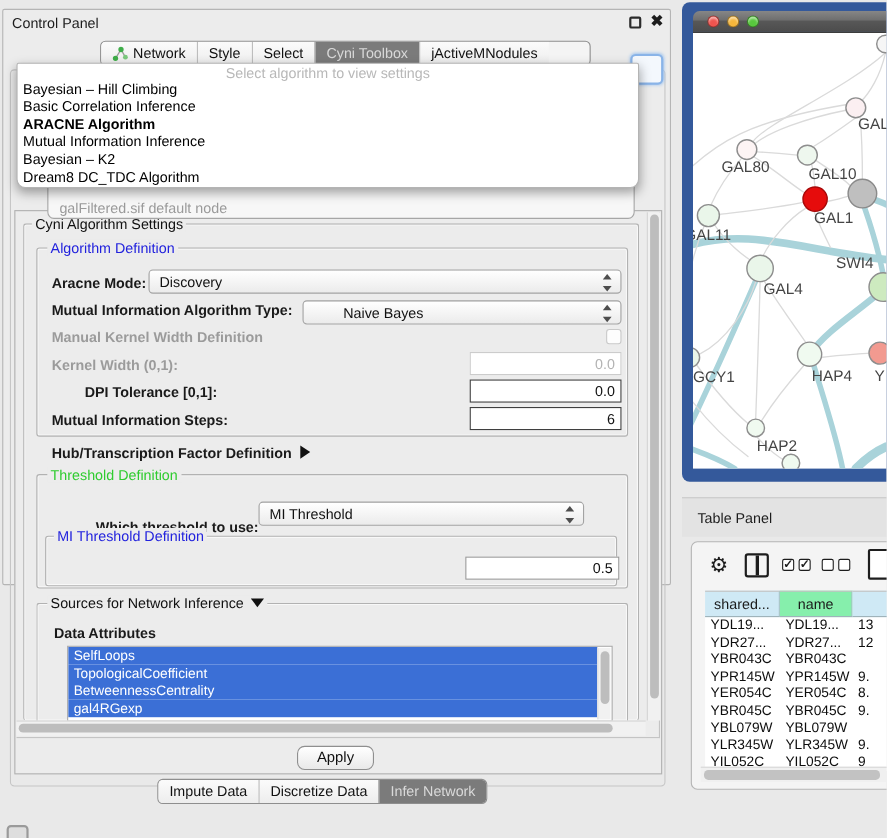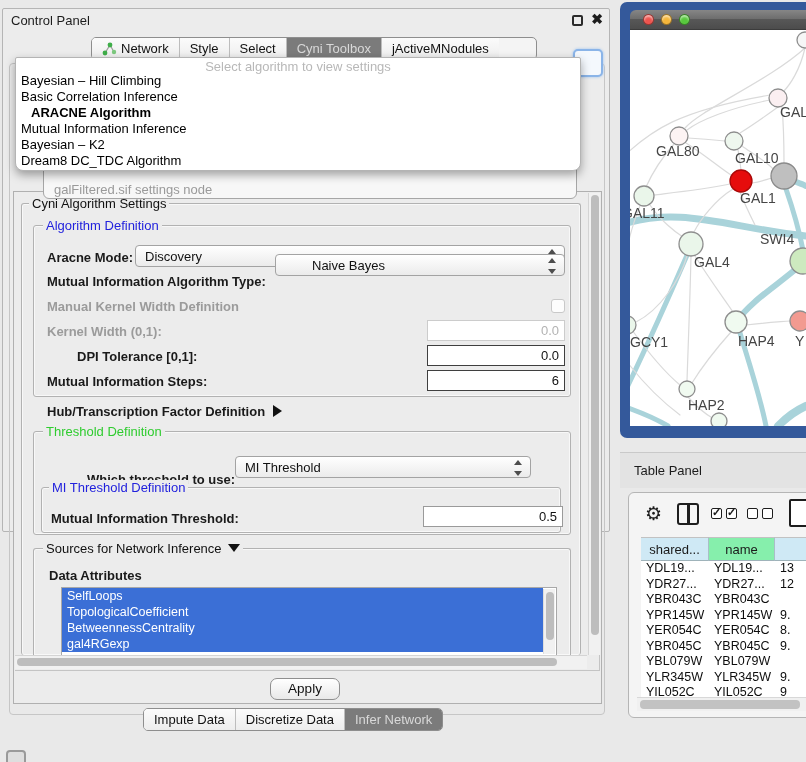--- a/index.html
+++ b/index.html
@@ -25,21 +25,21 @@
   .bottom-tabs { left:140px; top:699px; }
 
   .cp-inner { left:6px; top:54px; width:596px; height:652px; border:1px solid #c6c6c6; border-radius:4px; }
 
   
   .popup { left:12px; top:48px; width:566px; height:114px; background:#fff;
     border:1px solid #b4b4b4; border-radius:2px 2px 8px 8px;
     box-shadow:0 4px 10px rgba(0,0,0,0.35); z-index:50; }
   .popup-placeholder { width:100%; text-align:center; font-size:13px; color:#b8b8b8; padding-top:1px; height:15px; }
   .menu-item { height:16px; line-height:16px; font-size:13px; color:#000; padding-left:5px; }
-  .menu-item.bold { font-weight:bold;margin-left:10px; }
+  .menu-item.bold { font-weight:bold; }
 
   .combo-frag-top { left:570px; top:40px; width:30px; height:28px; border:2px solid #8ab4e8;
     box-shadow:0 0 3px #9cc2ee; border-radius:5px; background:#f4f8fd; z-index:40; }
   .combo-frag-mid { left:40px; top:150px; width:534px; height:40px; border:1px solid #a6a6a6;
     border-radius:6px; background:#f7f7f7; z-index:40; overflow:hidden; }
   .combo-frag-mid span { position:absolute; left:10px; top:22px; font-size:13px; color:#9a9a9a; }
 
   
   .settings { left:10px; top:182px; width:589px; height:513px; border:1px solid #b0b0b0; background:#ececec; }
   .scrollzone { left:1px; top:1px; width:585px; height:478px; border-right:1px solid #c4c4c4;
@@ -154,21 +154,21 @@
       </div>
     <div class="seg">
         <span>jActiveMNodules</span>
       </div>
   </div>
 
   <div class="abs cp-inner"></div>
 
   <div class="abs combo-frag-top"></div>
   <div class="abs combo-frag-mid">
-    <span>galFiltered.sif settings node</span>
+    <span>galFiltered.sif default node</span>
   </div>
 
   <div class="abs popup">
     <div class="popup-placeholder">Select algorithm to view settings</div>
     <div id="algo-menu">
         <div class="menu-item">Bayesian – Hill Climbing</div>
         <div class="menu-item">Basic Correlation Inference</div>
         <div class="menu-item bold">ARACNE Algorithm</div>
         <div class="menu-item">Mutual Information Inference</div>
         <div class="menu-item">Bayesian – K2</div>
@@ -188,21 +188,21 @@
       <span class="lbl" style="left:32px; top:57px;">Aracne Mode:</span>
       <div class="combo" style="left:120px; top:52px; width:430px;">
         <span>Discovery</span>
         <span class="arrows">
             <i class="up"></i>
             <i class="dn"></i>
           </span>
       </div>
 
       <span class="lbl" style="left:32px; top:81px;">Mutual Information Algorithm Type:</span>
-      <div class="combo" style="left:260px; top:61px; width:290px;padding-left:36px;">
+      <div class="combo" style="left:260px; top:80px; width:290px;padding-left:36px;">
         <span>Naive Bayes</span>
         <span class="arrows">
             <i class="up"></i>
             <i class="dn"></i>
           </span>
       </div>
 
       <span class="lbl disabled" style="left:32px; top:106px;">Manual Kernel Width Definition</span>
       <span class="checkbox" style="left:536px; top:106px;"></span>
 
@@ -227,21 +227,20 @@
         <span>MI Threshold</span>
         <span class="arrows">
             <i class="up"></i>
             <i class="dn"></i>
           </span>
       </div>
 
       <div class="abs group" style="left:26px; top:294px; width:520px; height:46px;"></div>
       <div class="group-title" style="left:34px; top:287px; color:#2222dd;">MI Threshold Definition</div>
 
-      <span class="lbl" style="left:36px; top:318px;">Mutual Information Threshold:</span>
       <div class="field normal" style="left:408px; top:313px; width:140px;">0.5</div>
 
       <div class="abs group" style="left:18px; top:355px; width:538px; height:110px; border-bottom:none;"></div>
       <div class="group-title" style="left:28px; top:348px; color:#111;">
         <span>Sources for Network Inference</span><span class="tri-down"></span>
       </div>
       <span class="lbl" style="left:34px; top:375px;">Data Attributes</span>
 
       <div class="attr-list" style="left:46px; top:394px; width:496px; height:69px;">
         <div id="attr-items" style="margin-right:13px;">

